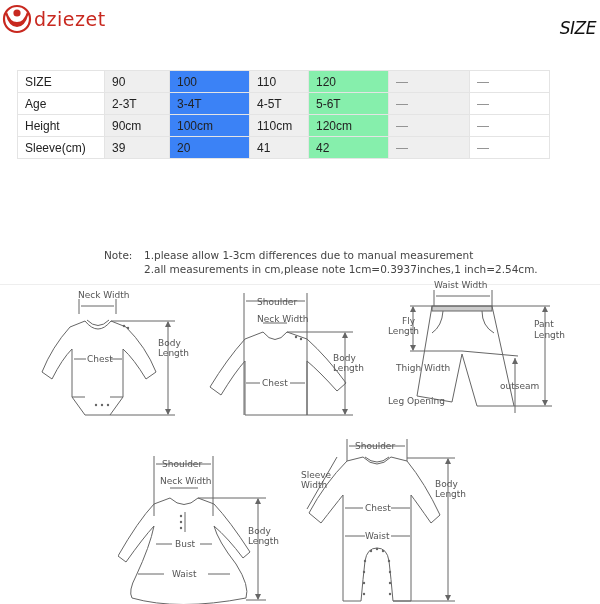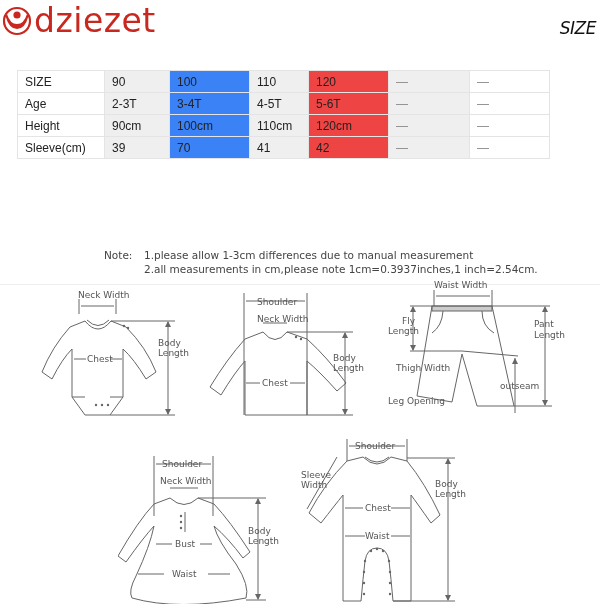--- a/index.html
+++ b/index.html
@@ -1,26 +1,26 @@
 <!DOCTYPE html>
 <html><head>
 <meta charset="utf-8">
 <style>
   html,body{margin:0;padding:0;background:#fff;}
   body{width:600px;height:604px;position:relative;overflow:hidden;font-family:"Liberation Sans",sans-serif;color:#333;}
   .logo{position:absolute;left:2px;top:4px;display:flex;align-items:center;}
-  .logo-text{font-family:"DejaVu Sans",sans-serif;font-size:33px;color:#c8281f;letter-spacing:0.5px;margin-left:2px;line-height:1;}
+  .logo-text{font-family:"DejaVu Sans",sans-serif;font-size:19px;color:#c8281f;letter-spacing:0.5px;margin-left:2px;line-height:1;}
   .size-title{position:absolute;right:4px;top:18px;font-family:"DejaVu Sans",sans-serif;font-style:italic;font-size:17px;color:#111;letter-spacing:-0.5px;}
   table.sz{position:absolute;left:17px;top:70px;border-collapse:collapse;font-size:12px;color:#222;}
   table.sz td{height:22px;padding:0 0 0 7px;border:1px solid #e4e4e4;vertical-align:middle;box-sizing:border-box;}
   table.sz td.c0{width:87px;background:#fff;}
   table.sz td.c1{width:65px;background:#efefef;}
   table.sz td.c2{width:80px;background:#3b82f6;}
   table.sz td.c3{width:59px;background:#efefef;}
-  table.sz td.c4{width:80px;background:#ef4444;}
+  table.sz td.c4{width:80px;background:#86efac;}
   table.sz td.c5{width:81px;background:#efefef;color:#888;}
   table.sz td.c6{width:80px;background:#fff;color:#888;}
   .note{position:absolute;left:92px;top:248px;font-family:"DejaVu Sans",sans-serif;font-size:10.5px;color:#444;line-height:14px;}
   .note .lbl{position:absolute;left:12px;top:0;}
   .note .lines{position:absolute;left:46px;top:0;white-space:nowrap;margin-left:6px;}
   .divider{position:absolute;left:0;top:284px;width:600px;height:1px;background:#eee;}
   .diagram{position:absolute;}
   .diagram svg{display:block;}
   .dlabel{font-family:"DejaVu Sans",sans-serif;font-size:9px;fill:#555;}
 </style>
@@ -63,21 +63,21 @@
         <td class="c1">90cm</td>
         <td class="c2">100cm</td>
         <td class="c3">110cm</td>
         <td class="c4">120cm</td>
         <td class="c5">—</td>
         <td class="c6">—</td>
       </tr>
       <tr>
         <td class="c0">Sleeve(cm)</td>
         <td class="c1">39</td>
-        <td class="c2">70</td>
+        <td class="c2">20</td>
         <td class="c3">41</td>
         <td class="c4">42</td>
         <td class="c5">—</td>
         <td class="c6">—</td>
       </tr>
     </tbody>
 </table>
 
 <div class="note">
   <span class="lbl">Note:</span>

